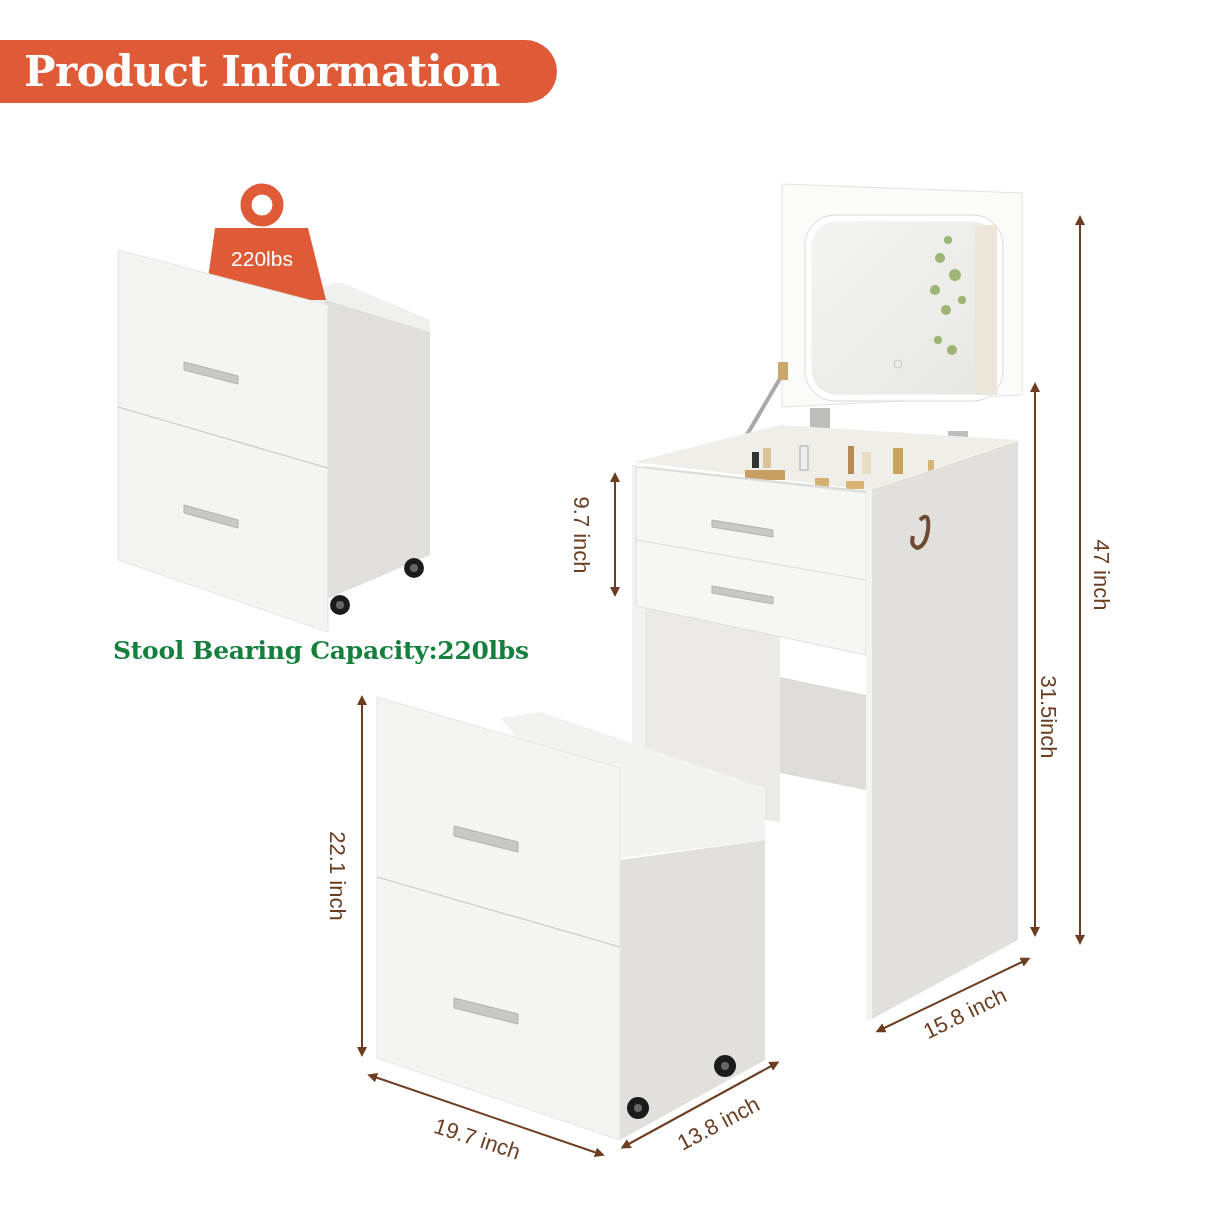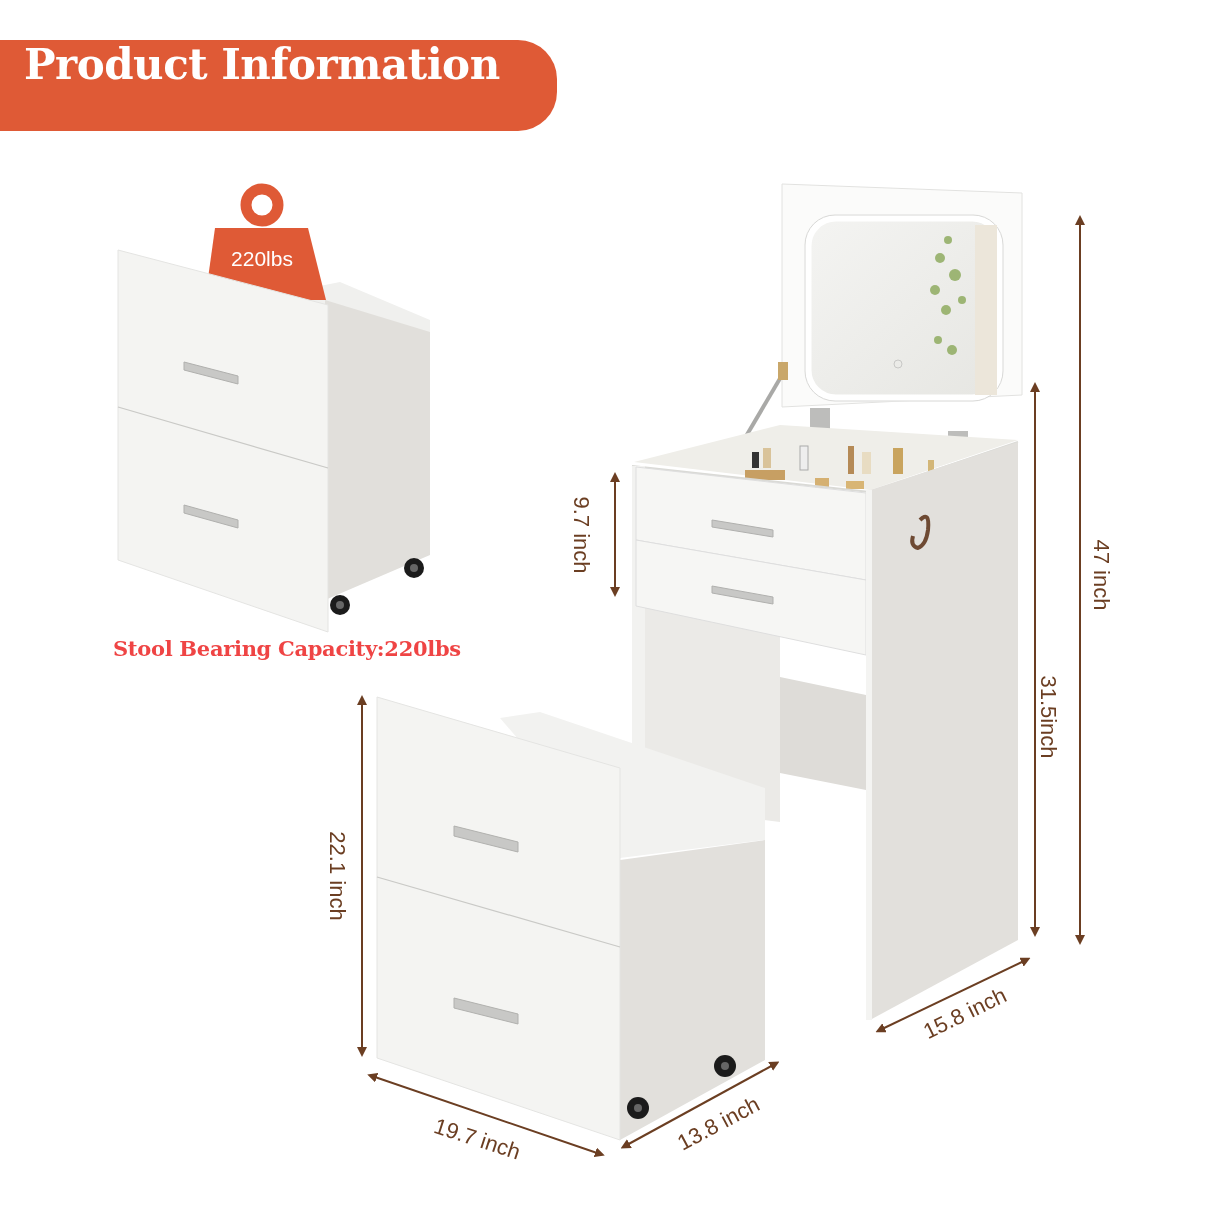--- a/index.html
+++ b/index.html
@@ -1,28 +1,28 @@
 <!DOCTYPE html>
 <html><head>
 <meta charset="utf-8">
 <style>
   html, body { margin:0; padding:0; background:#ffffff; }
   body { width:1214px; height:1214px; position:relative; overflow:hidden; font-family:"Liberation Sans", sans-serif; }
   .banner {
-    position:absolute; left:0; top:40px; width:557px; height:91px;
+    position:absolute; left:0; top:40px; width:557px; height:63px;
     background:#df5a36; border-radius:0 39px 39px 0;
-    display:flex; align-items:flex-start;
+    display:flex; align-items:center;
   }
   .banner-title {
     margin-left:24px; color:#ffffff; font-family:"DejaVu Serif", serif;
     font-weight:bold; font-size:42px; letter-spacing:-0.5px;
   }
   .caption {
-    position:absolute; left:113px; top:636px; color:#ef4444;
-    font-family:"DejaVu Serif", serif; font-weight:bold; font-size:21px; letter-spacing:-0.3px;
+    position:absolute; left:113px; top:636px; color:#15803d;
+    font-family:"DejaVu Serif", serif; font-weight:bold; font-size:25px; letter-spacing:-0.3px;
   }
   svg.scene { position:absolute; left:0; top:0; }
   .dim-text { font-family:"Liberation Sans", sans-serif; font-size:22px; fill:#6b3e22; }
   .weight-text { font-family:"Liberation Sans", sans-serif; font-size:21px; fill:#ffffff; }
 </style>
 </head>
 <body>
 
 <div class="banner">
   <span class="banner-title">Product Information</span>

